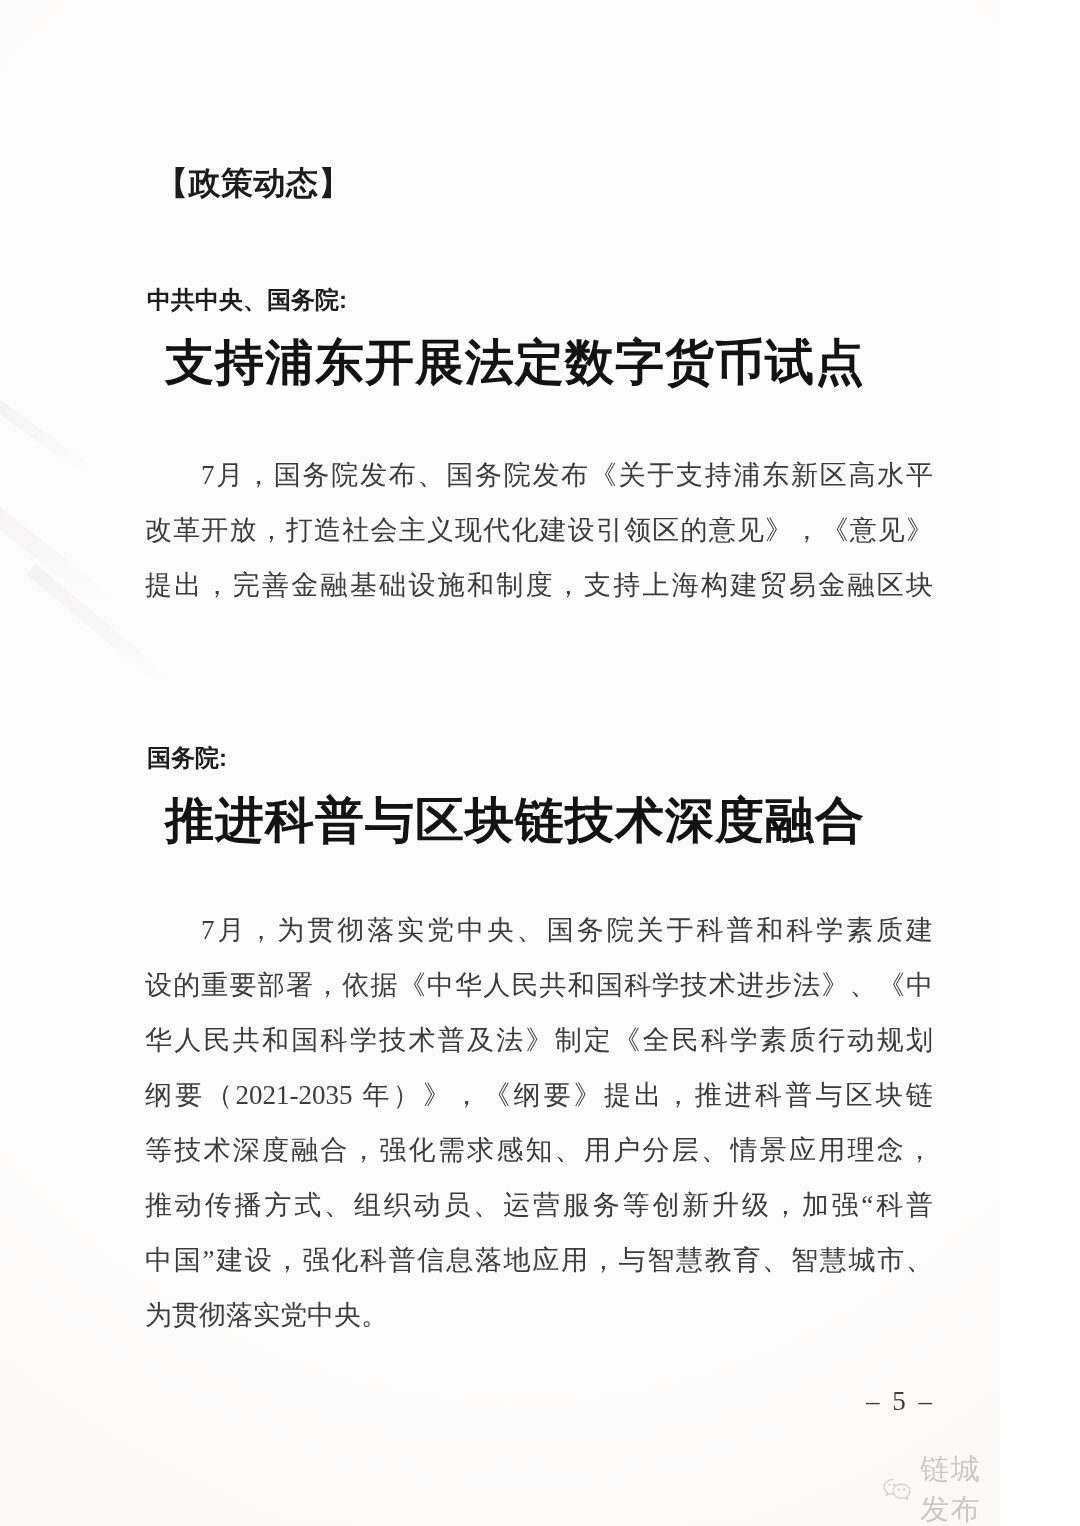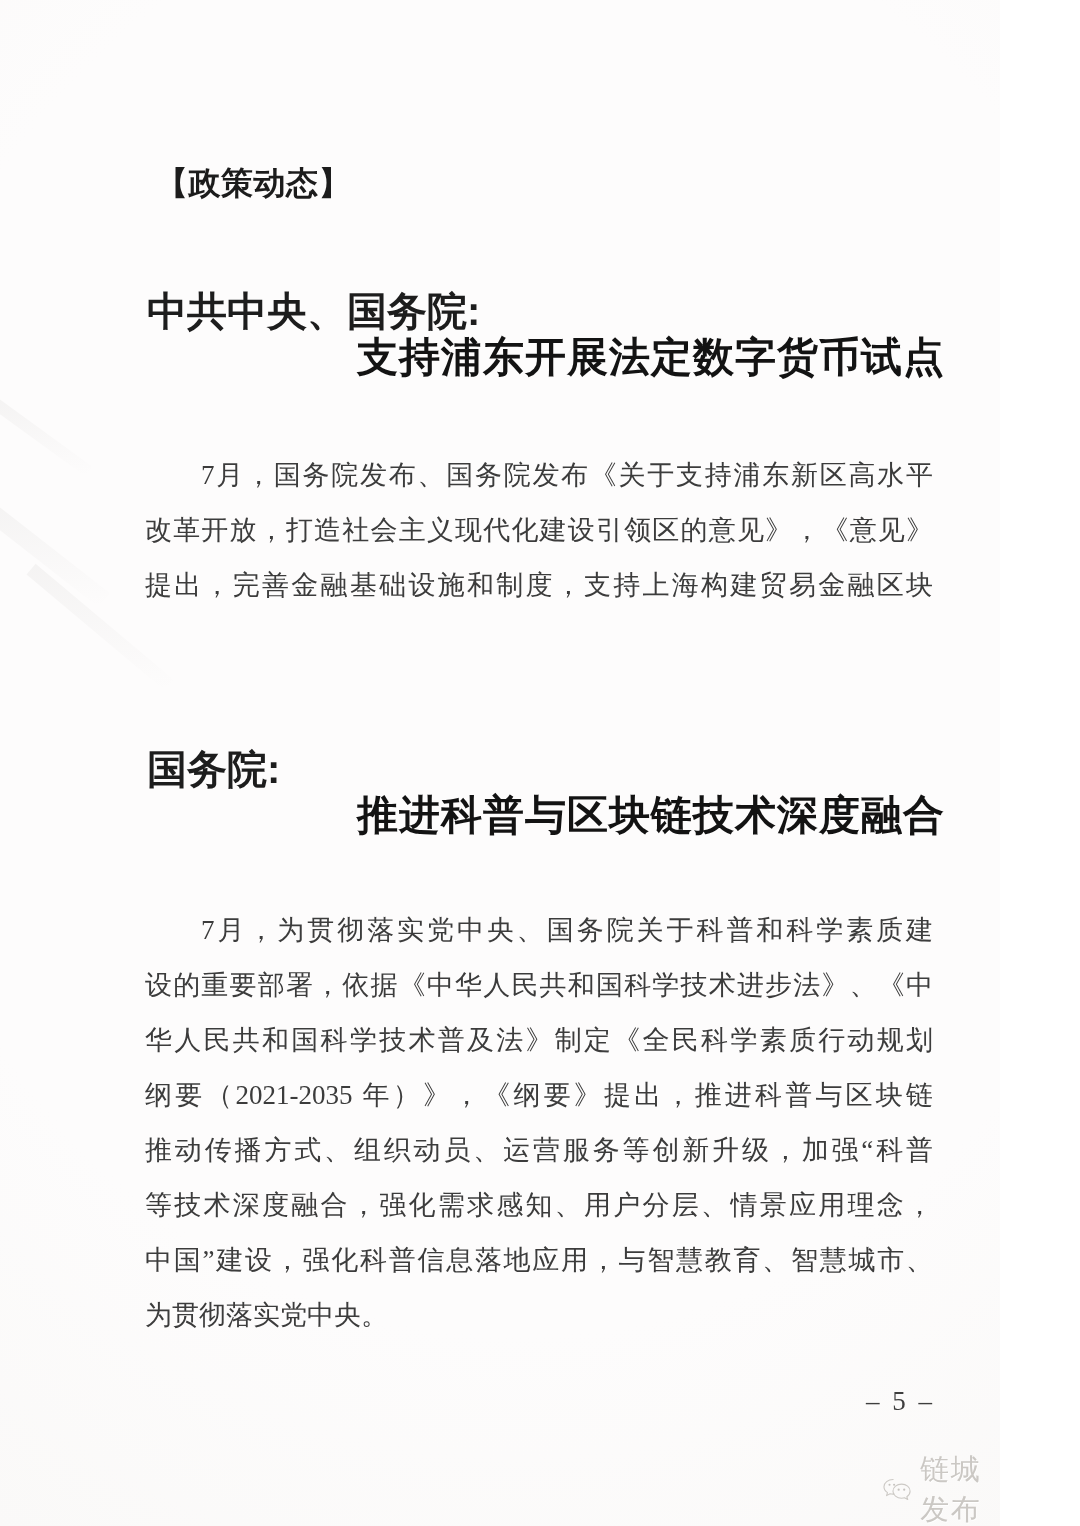--- a/index.html
+++ b/index.html
@@ -32,33 +32,33 @@
     font-size: 32px;
     letter-spacing: 0.5px;
     color: #1c1c1c;
   }
 
   .source-label {
     position: absolute;
     left: 147px;
     font-family: "Liberation Sans", "DejaVu Sans", sans-serif;
     font-weight: 700;
-    font-size: 40px;
+    font-size: 24px;
     color: #1d1d1d;
   }
   .label-1 { top: 284px; }
   .label-2 { top: 742px; }
 
   .article-title {
     position: absolute;
-    left: 155px;
+    left: 165px;
     width: 790px;
-    text-align: right;
+    text-align: left;
     font-weight: 700;
-    font-size: 41px;
+    font-size: 49px;
     letter-spacing: 1px;
     color: #131313;
     font-family: "Liberation Serif", "DejaVu Serif", serif;
   }
   .title-1 { top: 330px; }
   .title-2 { top: 788px; font-family: Liberation Serif, serif; }
 
   .paragraph {
     position: absolute;
     left: 145px;
@@ -122,22 +122,22 @@
     <div class="line">提出，完善金融基础设施和制度，支持上海构建贸易金融区块</div>
   </div>
 
   <div class="source-label label-2">国务院:</div>
   <div class="article-title title-2">推进科普与区块链技术深度融合</div>
   <div class="paragraph para-2">
     <div class="line line-first">7月，为贯彻落实党中央、国务院关于科普和科学素质建</div>
     <div class="line">设的重要部署，依据《中华人民共和国科学技术进步法》、《中</div>
     <div class="line">华人民共和国科学技术普及法》制定《全民科学素质行动规划</div>
     <div class="line">纲要（2021-2035 年）》，《纲要》提出，推进科普与区块链</div>
+    <div class="line">等技术深度融合，强化需求感知、用户分层、情景应用理念，</div>
     <div class="line">推动传播方式、组织动员、运营服务等创新升级，加强“科普</div>
-    <div class="line">等技术深度融合，强化需求感知、用户分层、情景应用理念，</div>
     <div class="line">中国”建设，强化科普信息落地应用，与智慧教育、智慧城市、</div>
     <div class="line line-last">为贯彻落实党中央。</div>
   </div>
 
   <div class="page-number">– 5 –</div>
 
   <div class="watermark">
     <svg width="48" height="38" viewBox="0 0 48 38" aria-hidden="true">
       <g fill="none" stroke="#ccc9c5" stroke-width="1.7" stroke-linecap="round" stroke-linejoin="round">
         <path d="M17 3 C9.3 3 3 8 3 14.2 c0 3.6 2.1 6.8 5.4 8.8 L7 27.6 l5.3-2.9 c1.5 .4 3.1 .6 4.7 .6 .6 0 1.2 0 1.8 -.1"></path>

